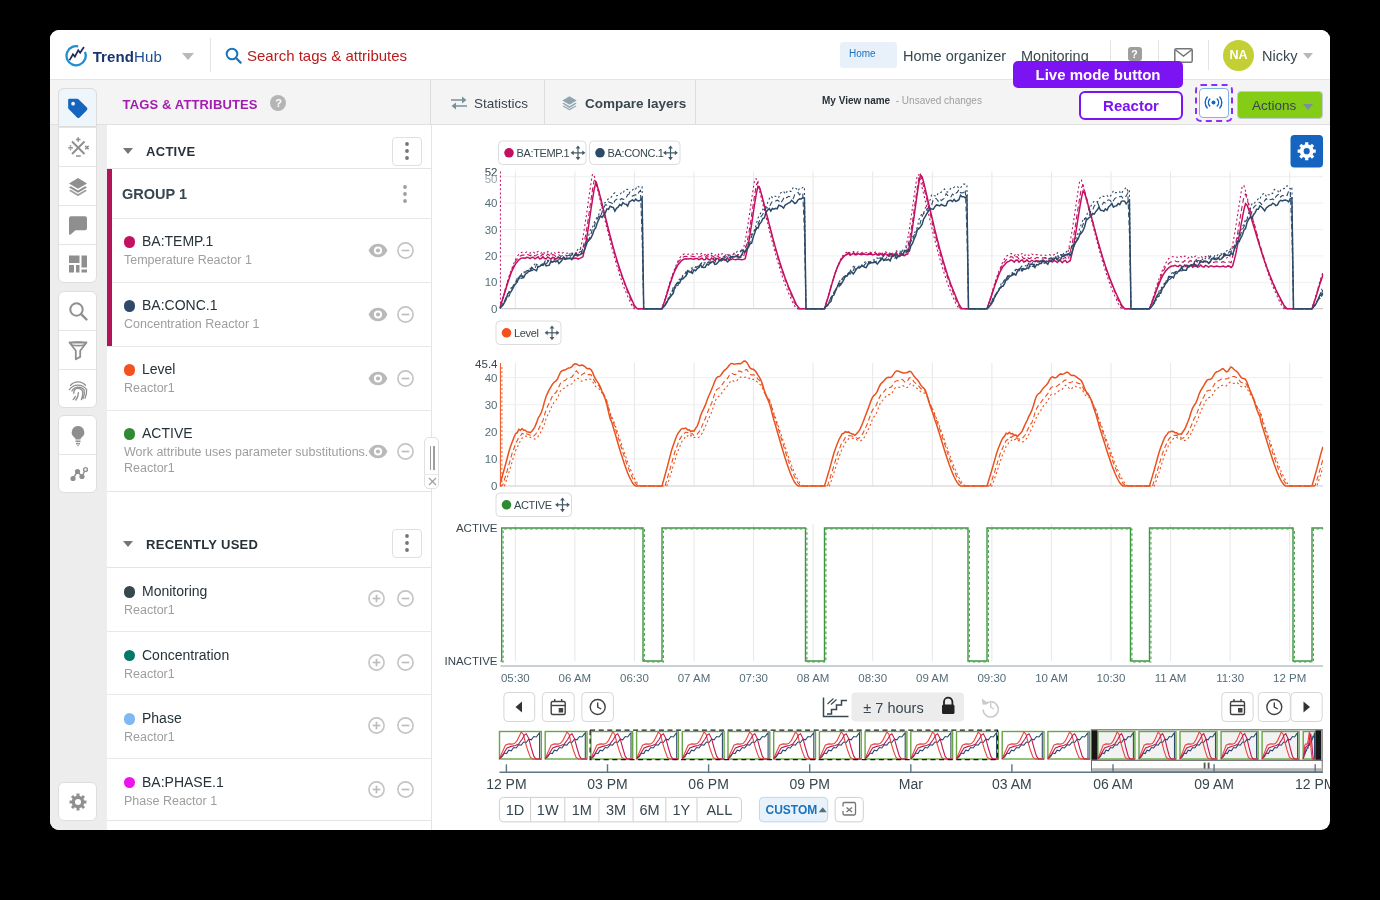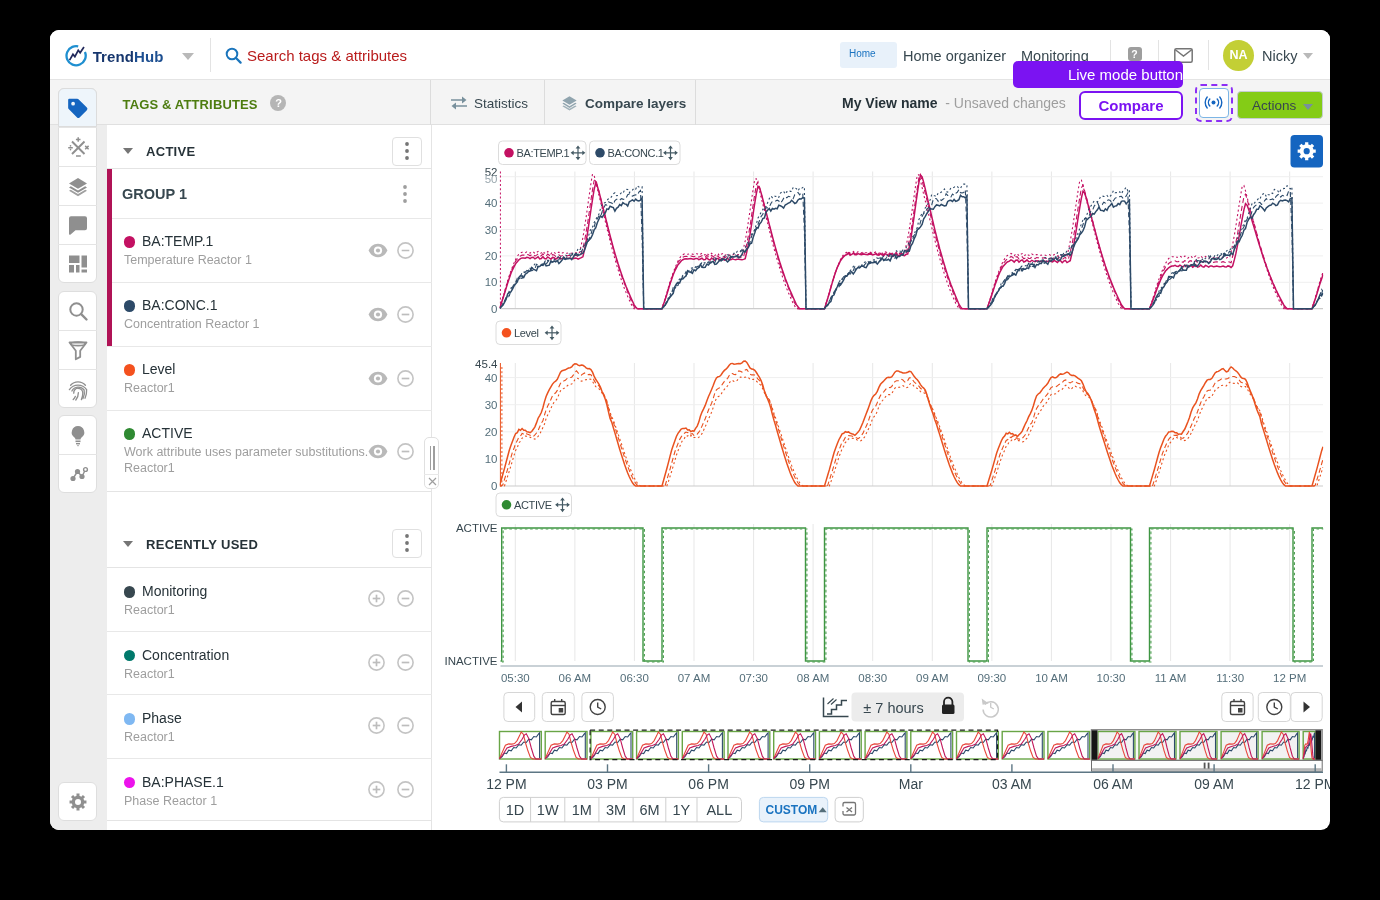--- a/index.html
+++ b/index.html
@@ -16,34 +16,34 @@
 .railsep { position:absolute; left:8.4px; width:39px; height:1px; background:#e4e4e4; }
 .panelbg { position:absolute; left:56.6px; top:95px; width:325.2px; height:705px; background:#fff; border-right:1px solid #e4e4e4; }
 .hr { height:1px; background:#e8e8e8; }
 .sechead { font-size:13px; font-weight:bold; color:#263238; letter-spacing:0.3px; }
 .grouplbl { font-size:14.5px; font-weight:bold; color:#37474f; }
 .menubox { width:30px; height:29px; background:#fff; border:1px solid #e0e0e0; border-radius:4px; }
 .rowtitle { font-size:14px; color:#263238; }
 .rowsub { font-size:12.5px; color:#9e9e9e; }
 .dot { width:11.5px; height:11.5px; border-radius:50%; }
 .main { position:absolute; left:381.5px; top:95px; }
-.tooltip { position:absolute; left:963px; top:31px; width:170px; height:27px; background:#7b13f2; border-radius:5px; color:#fff; font-weight:normal; font-size:15px; text-align:right; line-height:27px; z-index:30; }
+.tooltip { position:absolute; left:963px; top:31px; width:170px; height:27px; background:#7b13f2; border-radius:5px; color:#fff; font-weight:bold; font-size:15px; text-align:center; line-height:27px; z-index:30; }
 .disabledbtn { position:absolute; left:1029px; top:61px; width:104px; height:29px; background:#fff; border:2px solid #7b13f2; border-radius:6px; color:#7b13f2; font-weight:bold; font-size:15px; text-align:center; line-height:25px; z-index:29; }
 .livewrap { position:absolute; left:1145px; top:54px; width:38px; height:38px; border:2px dashed #8b2ff5; border-radius:6px; z-index:28; }
 .livebtn { position:absolute; left:2px; top:2px; width:30px; height:30px; border:1.5px solid #7cb5e5; border-radius:4px; background:#fff; }
 .actionsbtn { position:absolute; left:1187px; top:61px; width:86px; height:28px; background:#84cc16; border:1px solid #c5cdd2; border-radius:4px; }
 </style></head>
 <body>
 <div class="win">
   <div class="nav">
 <svg class="abs" style="left:14.5px;top:13.5px" width="23" height="23" viewBox="0 0 24 24">
 <circle cx="11.6" cy="12.2" r="10" fill="none" stroke="#1f8fd0" stroke-width="2.4" stroke-dasharray="53 9.8" transform="rotate(-23 11.6 12.2)"></circle>
 <path d="M4.8,16.8 L8.3,10.8 L10.3,13.2 L13.8,6.6 L15.8,9.2 L19.8,3.2" fill="none" stroke="#232a5c" stroke-width="1.8" stroke-linejoin="miter"></path>
 </svg>
-<div class="abs" style="left:42.7px;top:17.5px;font-size:15px;letter-spacing:0.1px;color:#16366d"><b>Trend</b><span style="font-weight:700;color:#1d4f91">Hub</span></div>
+<div class="abs" style="left:42.7px;top:17.5px;font-size:15px;letter-spacing:0.1px;color:#16366d"><b>Trend</b><span style="font-weight:400;color:#1d4f91">Hub</span></div>
 <div class="abs" style="left:132px;top:23px;width:0;height:0;border-left:6px solid transparent;border-right:6px solid transparent;border-top:7px solid #b9b9b9"></div>
 <div class="abs vsep" style="left:160px;top:8px;height:34px"></div>
 <svg class="abs" style="left:175px;top:17px" width="17" height="17" viewBox="0 0 17 17">
         <circle cx="7" cy="7" r="5.3" fill="none" stroke="#1b75bc" stroke-width="2"></circle>
         <line x1="11" y1="11" x2="15.6" y2="15.6" stroke="#1b75bc" stroke-width="2.2" stroke-linecap="round"></line>
       </svg>
 <div class="abs" style="left:197px;top:17px;font-size:15px;color:#b91c1c">Search tags &amp; attributes</div>
 <div class="abs" style="left:790px;top:12px;width:57px;height:26px;background:#e8f1fa;border-radius:3px"></div>
 <div class="abs" style="left:799px;top:17.5px;font-size:10px;color:#1a73c0">Home</div>
 <div class="abs" style="left:853px;top:17.5px;font-size:14.5px;color:#37474f">Home organizer</div>
@@ -55,21 +55,21 @@
 <svg class="abs" style="left:1124px;top:17.5px" width="19" height="15" viewBox="0 0 19 15">
         <rect x="0.8" y="0.8" width="17.4" height="13.4" rx="1.5" fill="none" stroke="#757575" stroke-width="1.5"></rect>
         <path d="M1,1.5 L9.5,8 L18,1.5" fill="none" stroke="#757575" stroke-width="1.5"></path>
       </svg>
 <div class="abs vsep" style="left:1158px;top:10px;height:30px"></div>
 <div class="abs" style="left:1173px;top:10px;width:31px;height:31px;border-radius:50%;background:#c3cf35;color:#fff;font-weight:bold;font-size:12.5px;text-align:center;line-height:31px">NA</div>
 <div class="abs" style="left:1212px;top:17.5px;font-size:14.5px;color:#37474f">Nicky</div>
 <div class="abs" style="left:1253px;top:23px;width:0;height:0;border-left:5.5px solid transparent;border-right:5.5px solid transparent;border-top:6.5px solid #b9b9b9"></div>
 </div>
   <div class="toolbar">
-<div class="abs" style="left:72.5px;top:16.5px;font-size:13px;font-weight:bold;color:#4d7c0f;letter-spacing:0.15px">TAGS &amp; ATTRIBUTES</div>
+<div class="abs" style="left:72.5px;top:16.5px;font-size:13px;font-weight:bold;color:#a21caf;letter-spacing:0.15px">TAGS &amp; ATTRIBUTES</div>
 <div class="abs" style="left:220px;top:14.5px;width:16px;height:16px;border-radius:50%;background:#b5b5b5"></div>
 <div class="abs" style="left:225.3px;top:16.5px;font-size:11px;color:#fff;font-weight:bold">?</div>
 <div class="abs vsep2" style="left:380px"></div>
 <svg class="abs" style="left:400px;top:15px" width="18" height="16" viewBox="0 0 18 16">
         <g stroke="#78909c" stroke-width="1.6" fill="none">
           <path d="M1,5 H13"></path>
           <path d="M17,11 H5"></path>
         </g>
         <path d="M12,1.5 L16.5,5 L12,8.5 Z" fill="#78909c"></path>
         <path d="M6,7.5 L1.5,11 L6,14.5 Z" fill="#78909c"></path>
@@ -78,21 +78,21 @@
 <div class="abs vsep2" style="left:493.5px"></div>
 <svg class="abs" style="left:510px;top:13px" width="19" height="19" viewBox="0 0 24 24">
         <g fill="#90a4ae">
           <path d="M12,4 L21,9.4 12,14.8 3,9.4 Z"></path>
           <path d="M12,16.6 L4.8,12.3 3,13.4 12,18.8 21,13.4 19.2,12.3 Z"></path>
           <path d="M12,20 L4.8,15.7 3,16.8 12,22.2 21,16.8 19.2,15.7 Z" opacity="0.85"></path>
         </g>
       </svg>
 <div class="abs" style="left:535px;top:16px;font-size:13.5px;font-weight:600;color:#37474f">Compare layers</div>
 <div class="abs vsep2" style="left:645px"></div>
-<div class="abs" style="left:792px;top:14.5px;font-size:14px;color:#263238"><b>My View name</b><span style="color:#9e9e9e">&nbsp; - Unsaved changes</span></div>
+<div class="abs" style="left:772px;top:14.5px;font-size:10px;color:#263238"><b>My View name</b><span style="color:#9e9e9e">&nbsp; - Unsaved changes</span></div>
 </div>
   <div class="rail"></div>
   <div class="railgrp" style="top:58px;height:195px"></div>
 
 <div class="railcell active" style="top:58px">
       <svg width="24" height="24" viewBox="0 0 24 24">
         <g transform="translate(-0.6,-0.6) scale(1.1)">
           <path d="M10.8,3 H3.6 a1.1,1.1 0 0 0 -1.1,1.1 V11.3 a1.6,1.6 0 0 0 0.5,1.1 l7.6,7.6 a1.6,1.6 0 0 0 2.3,0 l6.6,-6.6 a1.6,1.6 0 0 0 0,-2.3 L11.9,3.5 A1.6,1.6 0 0 0 10.8,3 Z" fill="#1565c0"></path>
           <circle cx="7" cy="7.5" r="1.7" fill="#eef5fb"></circle>
         </g>
@@ -643,21 +643,21 @@
 <rect x="758.9" y="797.4" width="68.3" height="24.5" rx="4" fill="#e9f2fb" stroke="#bcd6ef"></rect>
 <text x="765" y="810.3" font-size="12" fill="#1a73c0" font-weight="600" dominant-baseline="central">CUSTOM</text>
 <path d="M818.2,812.3 l4,-5 4,5 Z" fill="#546e7a"></path>
 <rect x="834.6" y="797.4" width="28.2" height="24.5" rx="4" fill="#fff" stroke="#cfcfcf"></rect>
 <g stroke="#757575" stroke-width="1.3" fill="none">
         <path d="M842.5,806.5 v-2.5 a1.5,1.5 0 0 1 1.5,-1.5 h9.5 a1.5,1.5 0 0 1 1.5,1.5 v9.5 a1.5,1.5 0 0 1 -1.5,1.5 h-9.5 a1.5,1.5 0 0 1 -1.5,-1.5 v-2.5"></path>
         <path d="M846,807.5 l5.5,4.5 M851.5,807.5 l-5.5,4.5"></path>
       </g>
 </svg>
   <div class="tooltip">Live mode button</div>
-  <div class="disabledbtn">Compare</div>
+  <div class="disabledbtn">Reactor</div>
   <div class="livewrap">
       <div class="livebtn">
     <svg style="position:absolute;left:4px;top:4px" width="19" height="19" viewBox="0 0 19 19">
       <circle cx="9.5" cy="9.5" r="2" fill="#1565c0"></circle>
       <g fill="none" stroke="#1565c0" stroke-width="1.4" stroke-linecap="round">
         <path d="M5.8,6 a5.2,5.2 0 0 0 0,7"></path>
             <path d="M3.2,4 a8.6,8.6 0 0 0 0,11"></path>
         <path d="M13.2,6 a5.2,5.2 0 0 1 0,7"></path>
             <path d="M15.8,4 a8.6,8.6 0 0 1 0,11"></path>
       </g>

